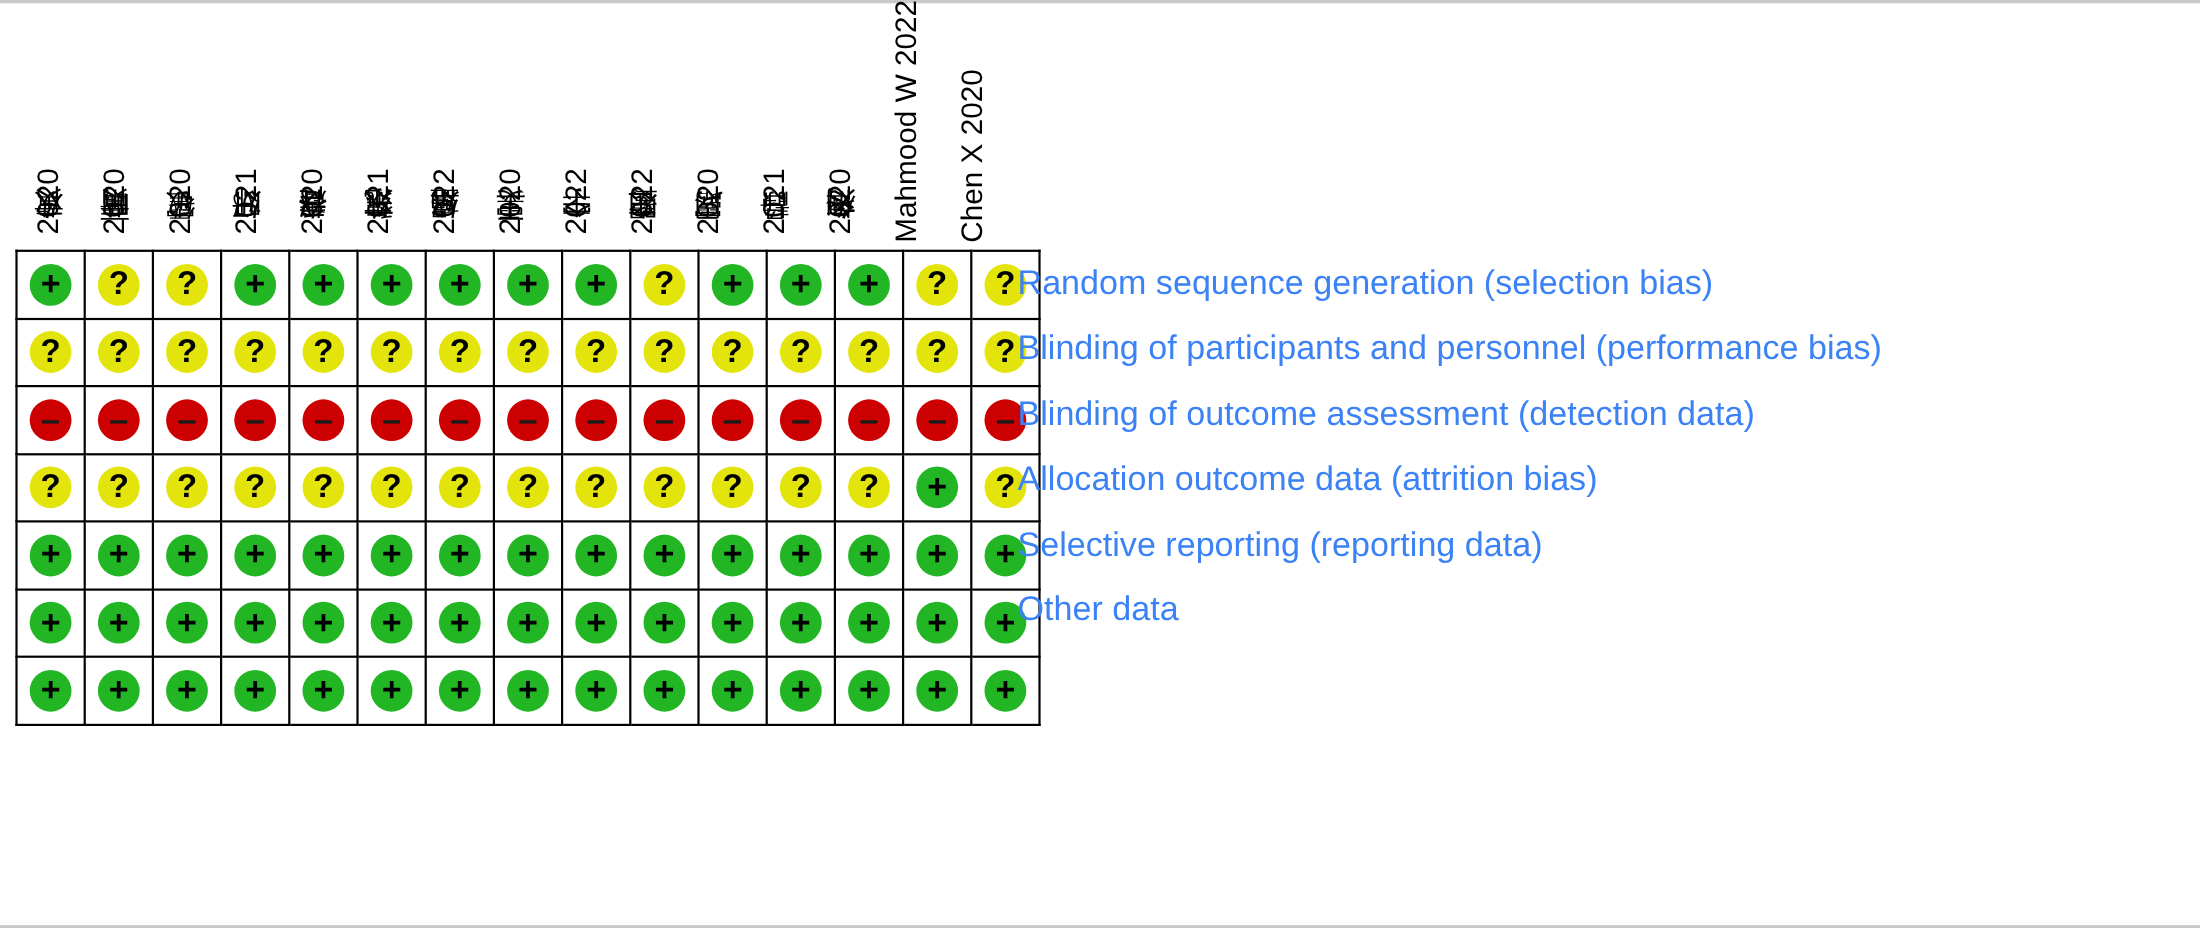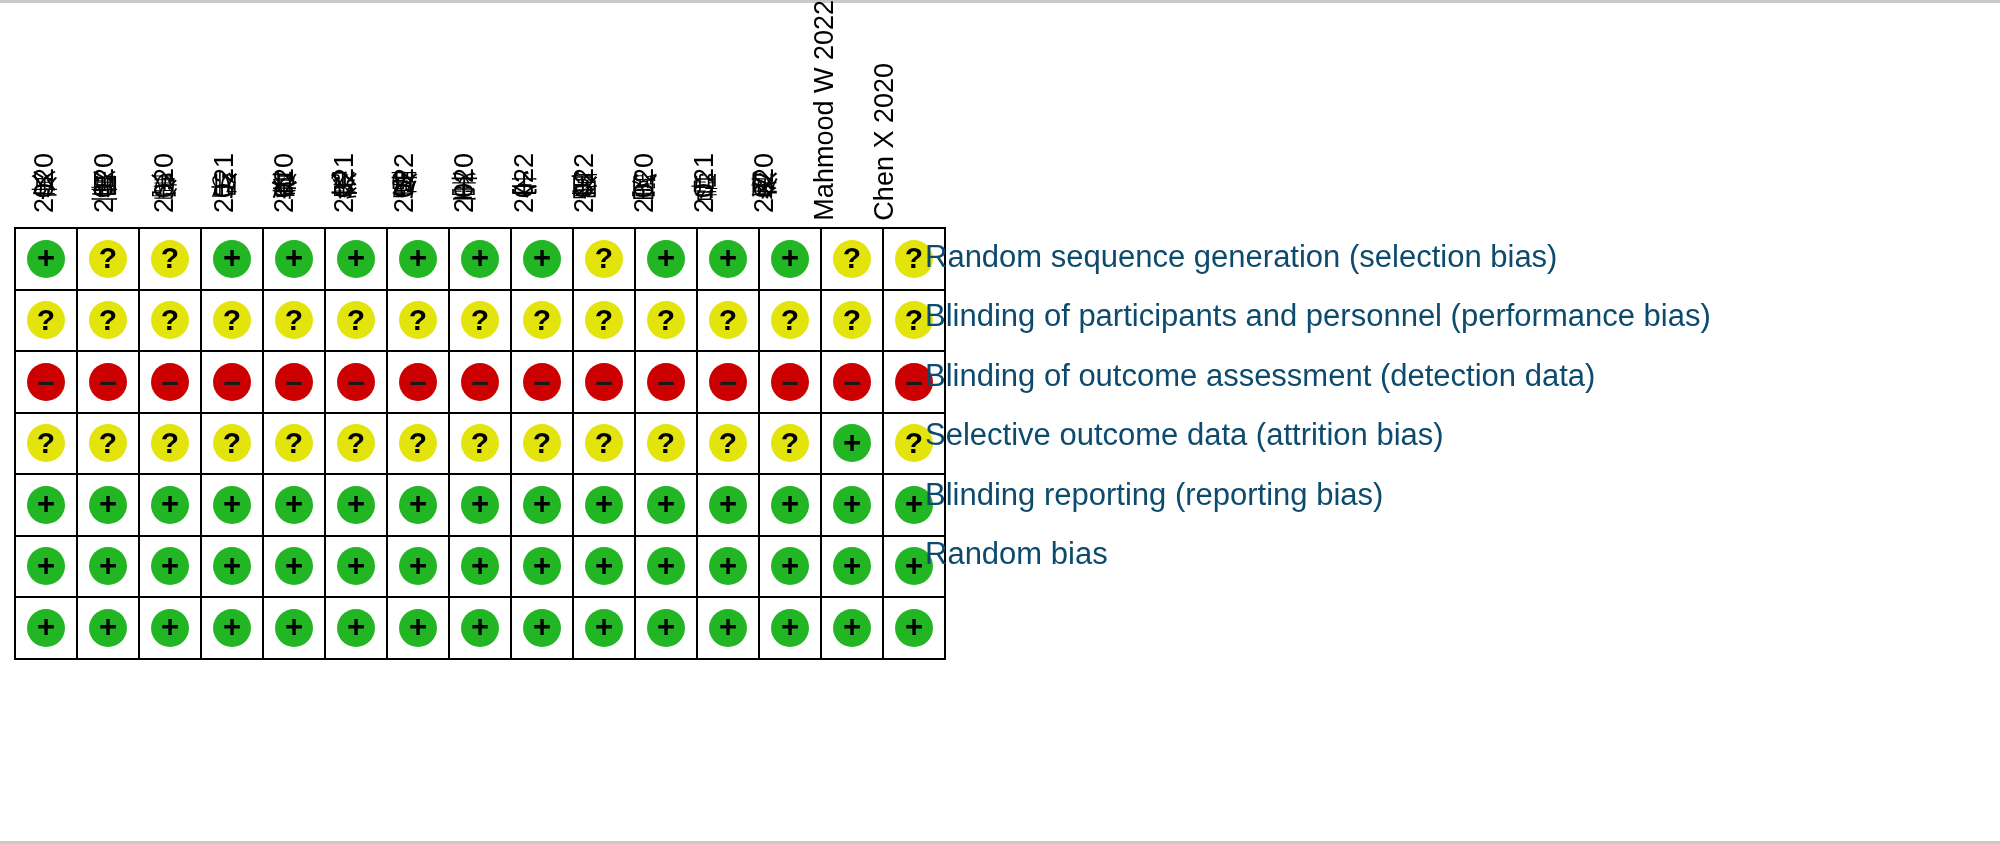--- a/index.html
+++ b/index.html
@@ -105,21 +105,21 @@
     position:absolute;
     left:925px;
     top:224px;
     width:1060px;
   }
   .row-label{
     height:59.5px;
     display:flex;
     align-items:center;
     font-size:31px;
-    color:#0c4a6e;
+    color:#3b82f6;
     white-space:nowrap;
   }
 </style>
 </head>
 <body>
 
 <div id="figure-frame">
   <div id="rob-figure">
 
     <div id="col-headers">
@@ -291,19 +291,19 @@
             <td><span class="bubble b-low"><span class="glyph">+</span></span></td>
             <td><span class="bubble b-low"><span class="glyph">+</span></span></td>
           </tr>
         </tbody>
     </table>
 
     <div id="row-labels">
         <div class="row-label">Random sequence generation (selection bias)</div>
         <div class="row-label">Blinding of participants and personnel (performance bias)</div>
         <div class="row-label">Blinding of outcome assessment (detection data)</div>
-        <div class="row-label">Selective outcome data (attrition bias)</div>
-        <div class="row-label">Blinding reporting (reporting bias)</div>
-        <div class="row-label">Random bias</div>
+        <div class="row-label">Allocation outcome data (attrition bias)</div>
+        <div class="row-label">Selective reporting (reporting data)</div>
+        <div class="row-label">Other data</div>
       </div>
 
   </div>
 </div>
 
 </body></html>

